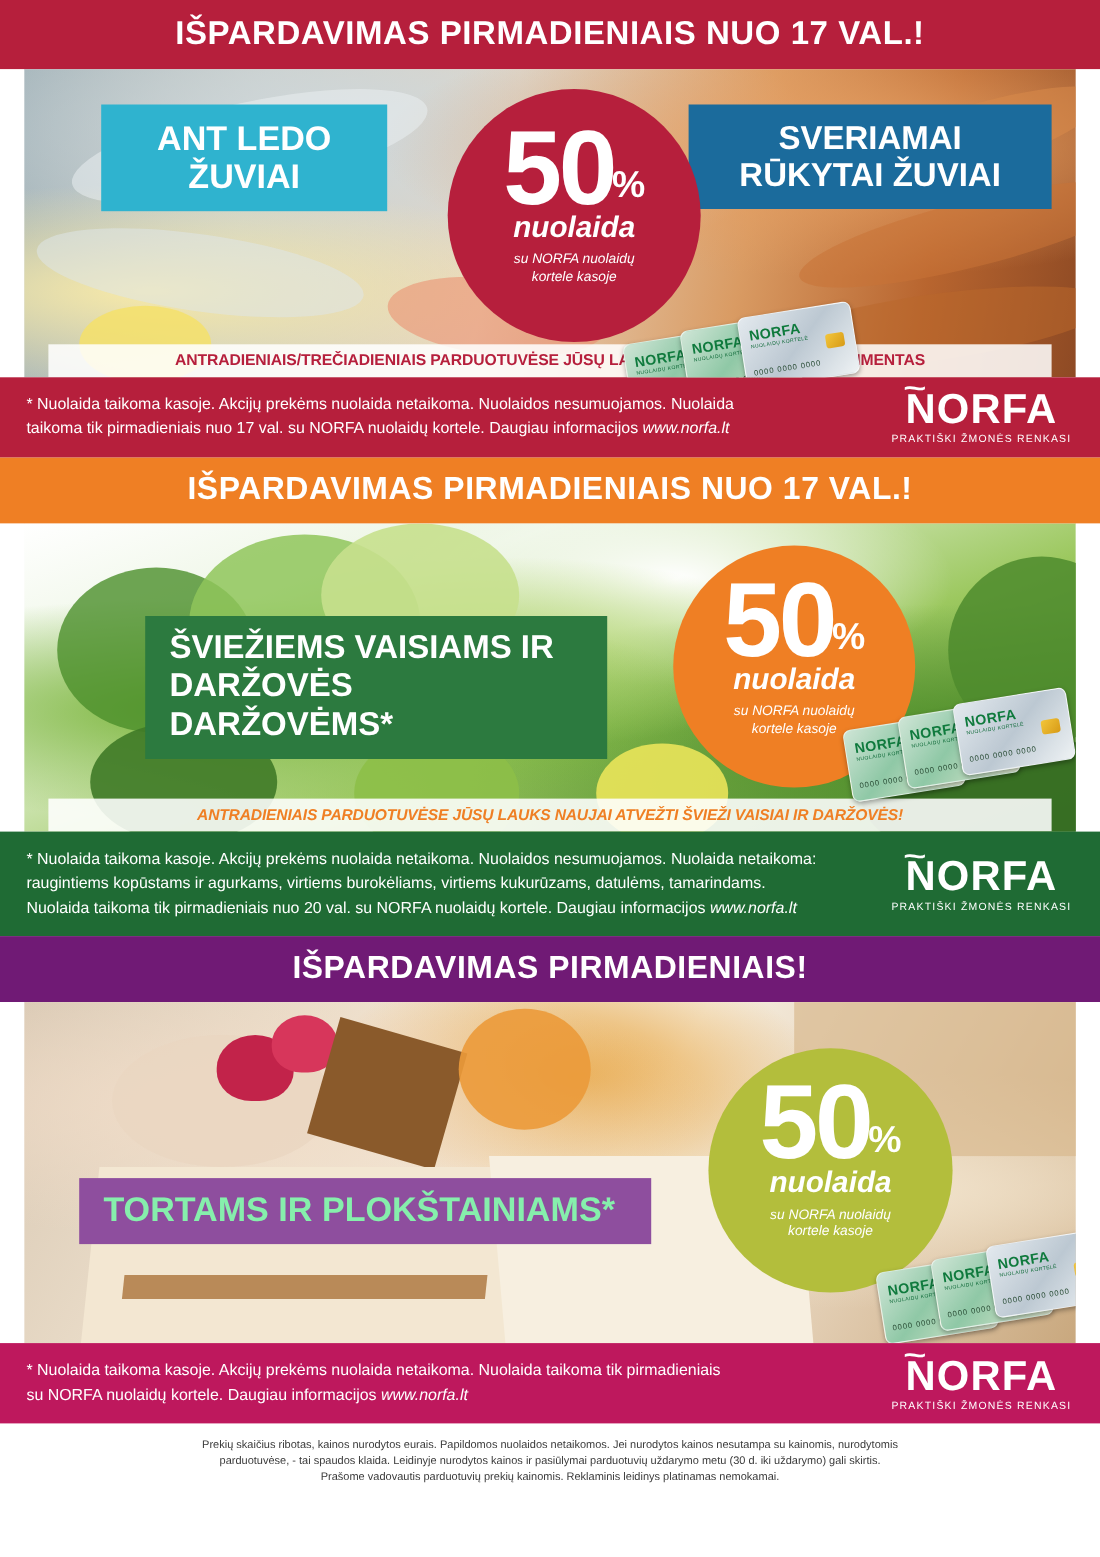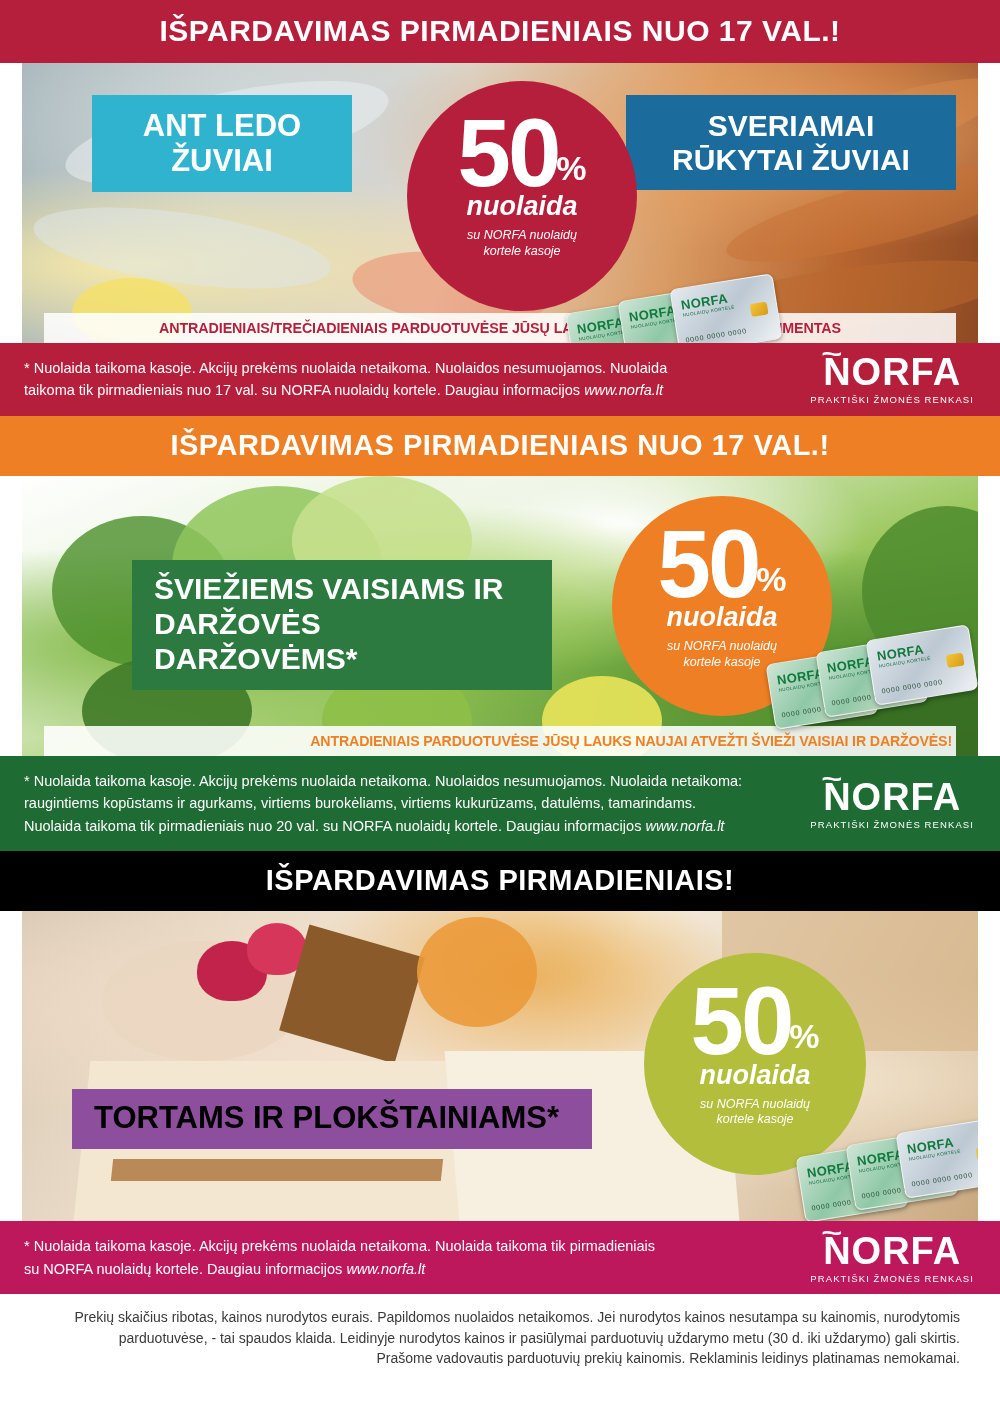--- a/index.html
+++ b/index.html
@@ -229,59 +229,59 @@
     line-height: 1.16;
     padding: 12px 22px 14px;
   }
   .b2-strap {
     position: absolute;
     left: 22px; right: 22px; bottom: 0;
     background: rgba(255,255,255,0.88);
     color: #ef7f24;
     font-size: 14.2px;
     font-weight: bold;
-    text-align: right;
+    text-align: center;
     padding: 7px 4px;
     letter-spacing: -0.15px;
+    font-style: italic;
   }
   .b2-disc { background: #1f6b34; }
 
   
   .b3-header {
-    background: #000000;
+    background: #701a75;
     padding: 13px 0 14px;
     font-size: 29px;
   }
   .b3-hero {
     height: 310px;
     background:
       radial-gradient(ellipse at 20% 30%, #f0dcc8 0%, rgba(240,220,200,0) 40%),
       radial-gradient(ellipse at 52% 22%, #e8a33a 0%, rgba(232,163,58,0) 32%),
       radial-gradient(ellipse at 80% 55%, #f2e4cd 0%, rgba(242,228,205,0) 45%),
       linear-gradient(120deg,#d9c9b4 0%, #efe2cf 30%, #f6eee0 55%, #e2cdb2 78%, #c9a87e 100%);
     border-left: 22px solid #ffffff;
     border-right: 22px solid #ffffff;
   }
   .cake-shape { position: absolute; }
   .label-purple {
     position: absolute;
     background: #8e4e9e;
-    color: #000000;
+    color: #86efac;
     font-weight: bold;
     padding: 12px 22px 14px;
     line-height: 1.1;
-    margin-top: 18px;
   }
   .b3-disc { background: #be185d; }
 
   
   .footer {
-    text-align: right;
+    text-align: center;
     color: #3a3a3a;
-    font-size: 14px;
+    font-size: 10px;
     line-height: 1.45;
     padding: 13px 40px 14px;
   }
 </style>
 </head>
 <body>
 
 <div class="page">
 
   <section class="promo">

